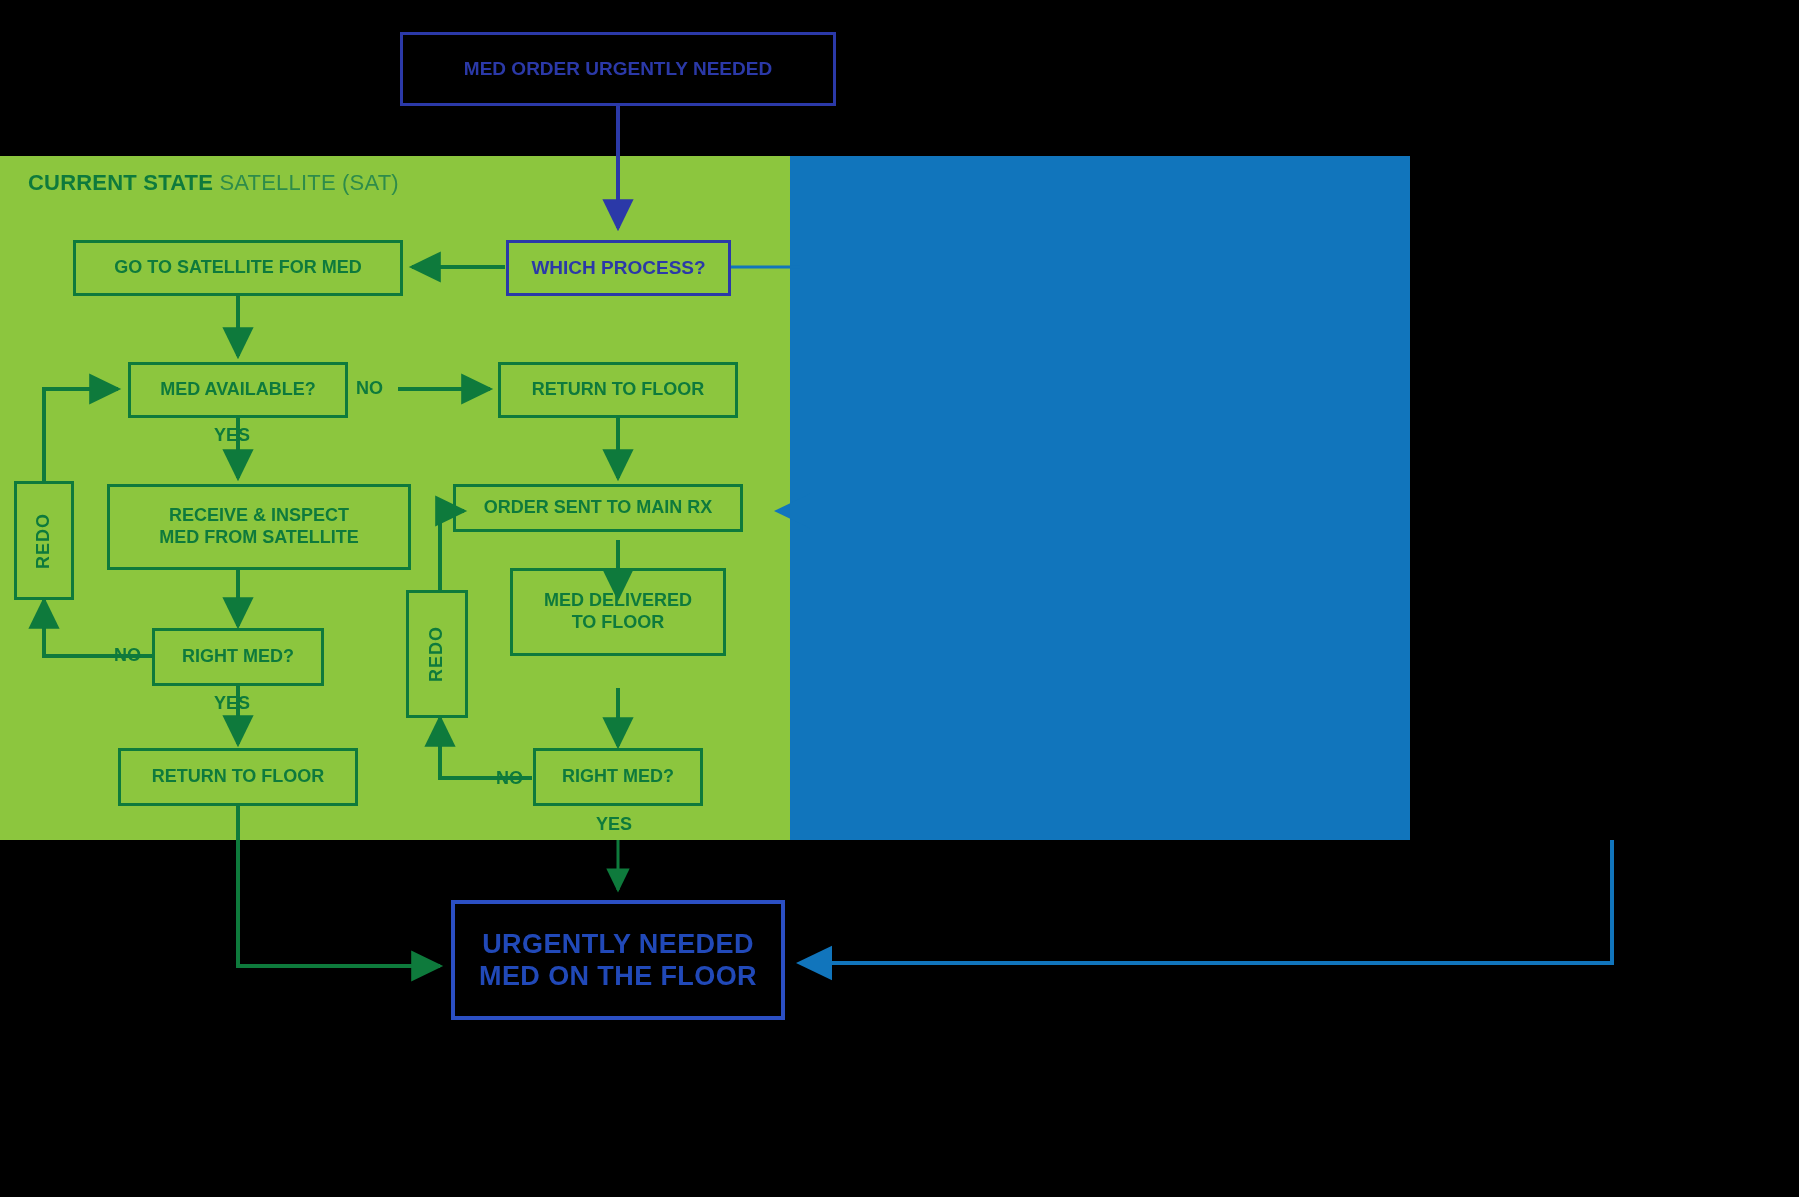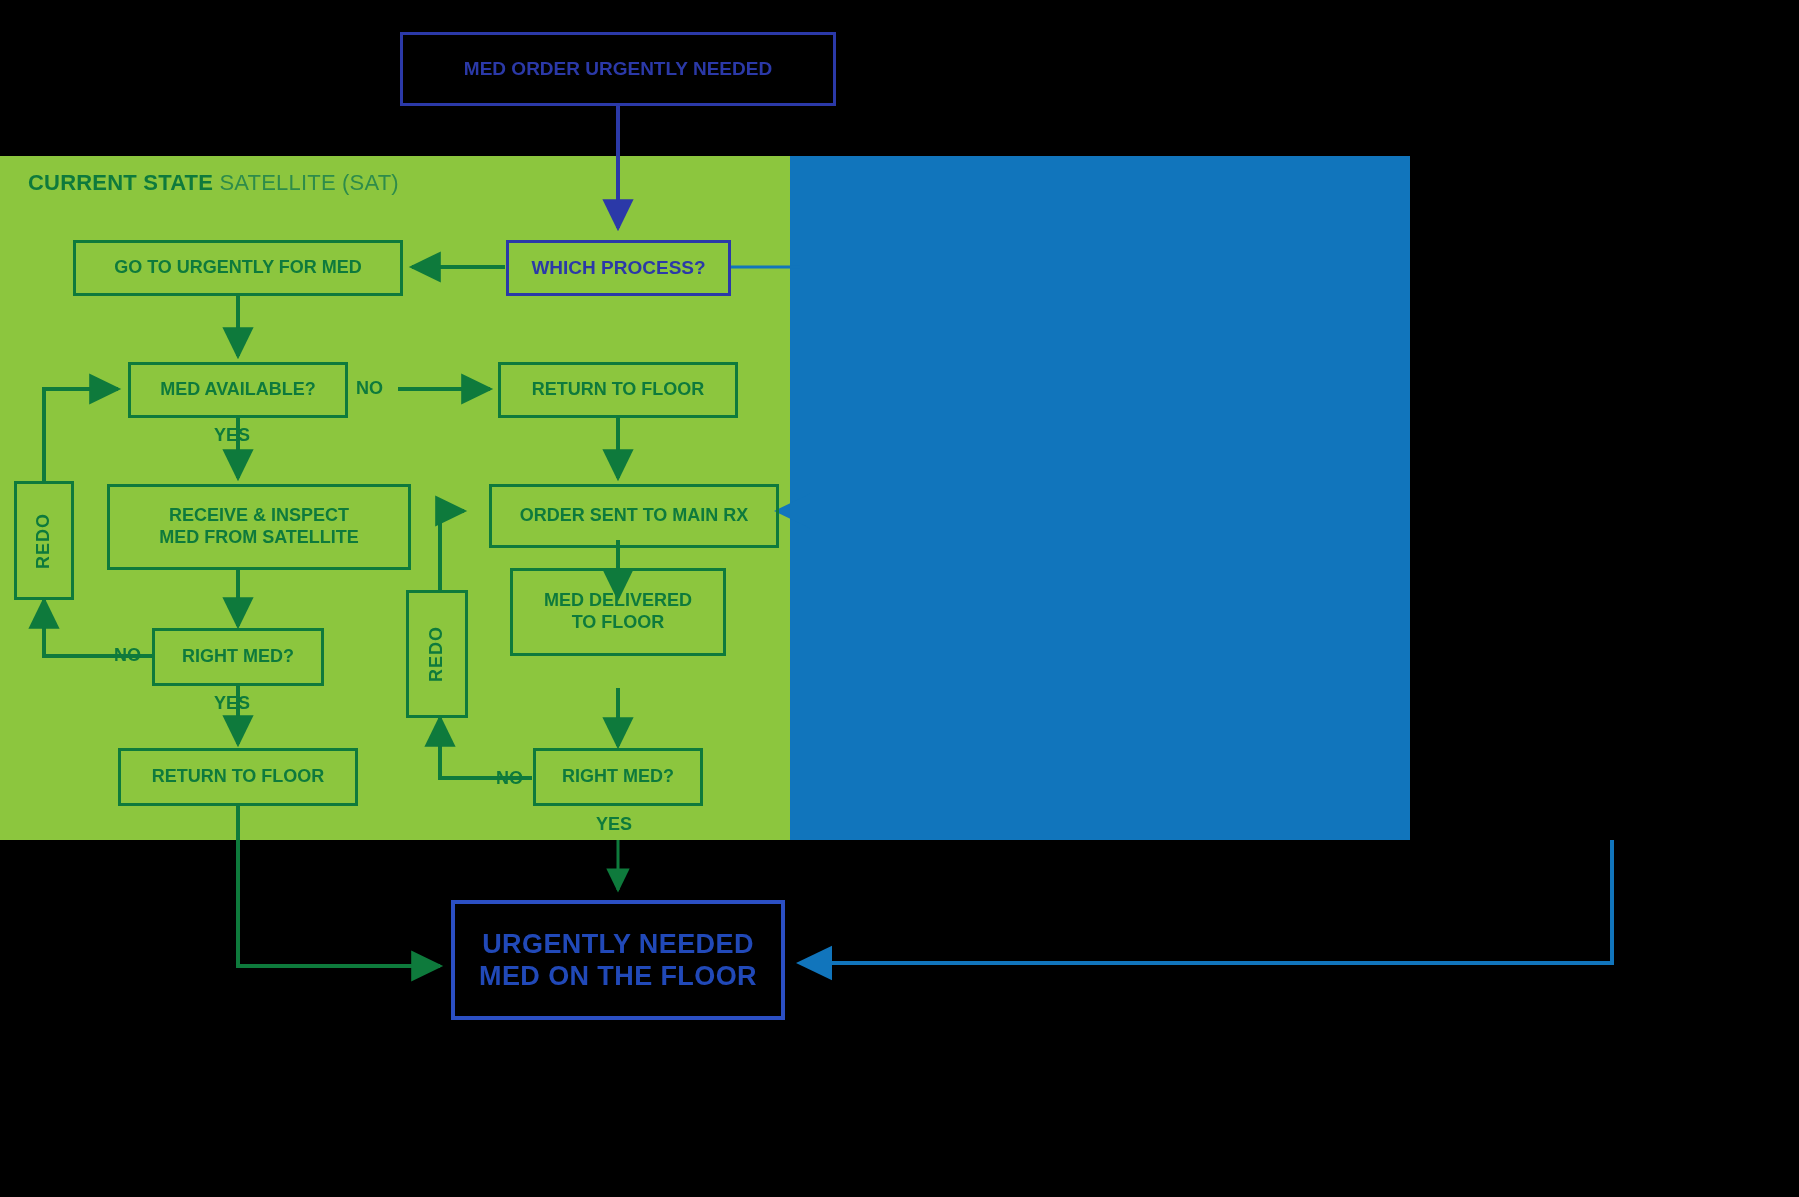--- a/index.html
+++ b/index.html
@@ -148,32 +148,32 @@
 
     <g>
       <polyline points="1612,840 1612,963 800,963" fill="none" stroke="#1175BC" stroke-width="4" marker-end="url(#ah-lblue)"></polyline>
     </g>
   </svg>
 
   <div class="node blue" style="left:506px;top:240px;width:225px;height:56px;">WHICH PROCESS?</div>
 
   <div class="node blue" style="left:400px;top:32px;width:436px;height:74px;">MED ORDER URGENTLY NEEDED</div>
 
-  <div class="node green" style="left:73px;top:240px;width:330px;height:56px;">GO TO URGENTLY FOR MED</div>
+  <div class="node green" style="left:73px;top:240px;width:330px;height:56px;">GO TO SATELLITE FOR MED</div>
 
   <div class="node green" style="left:128px;top:362px;width:220px;height:56px;">MED AVAILABLE?</div>
 
   <div class="node green" style="left:498px;top:362px;width:240px;height:56px;">RETURN TO FLOOR</div>
 
   <div class="node green" style="left:107px;top:484px;width:304px;height:86px;flex-direction:column;">
     <span>RECEIVE &amp; INSPECT</span>
     <span>MED FROM SATELLITE</span>
   </div>
 
-  <div class="node green" style="left:489px;top:484px;width:290px;height:64px;">ORDER SENT TO MAIN RX</div>
+  <div class="node green" style="left:453px;top:484px;width:290px;height:48px;">ORDER SENT TO MAIN RX</div>
 
   <div class="node green vert" style="left:14px;top:481px;width:60px;height:119px;">REDO</div>
 
   <div class="node green" style="left:152px;top:628px;width:172px;height:58px;">RIGHT MED?</div>
 
   <div class="node green vert" style="left:406px;top:590px;width:62px;height:128px;">REDO</div>
 
   <div class="node green" style="left:510px;top:568px;width:216px;height:88px;flex-direction:column;">
     <span>MED DELIVERED</span>
     <span>TO FLOOR</span>

